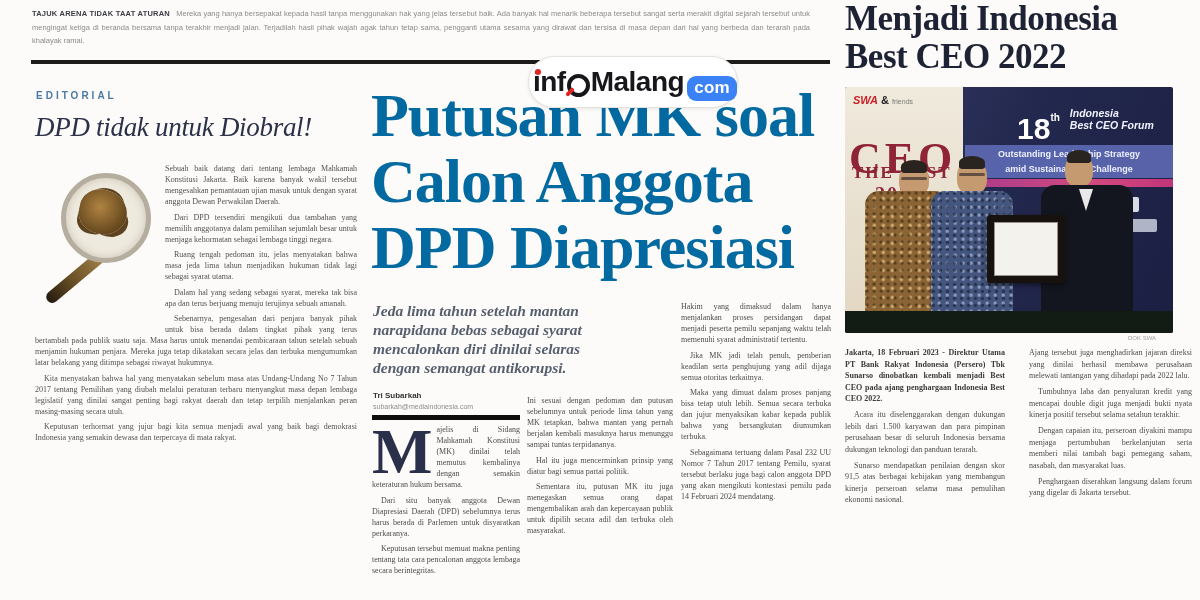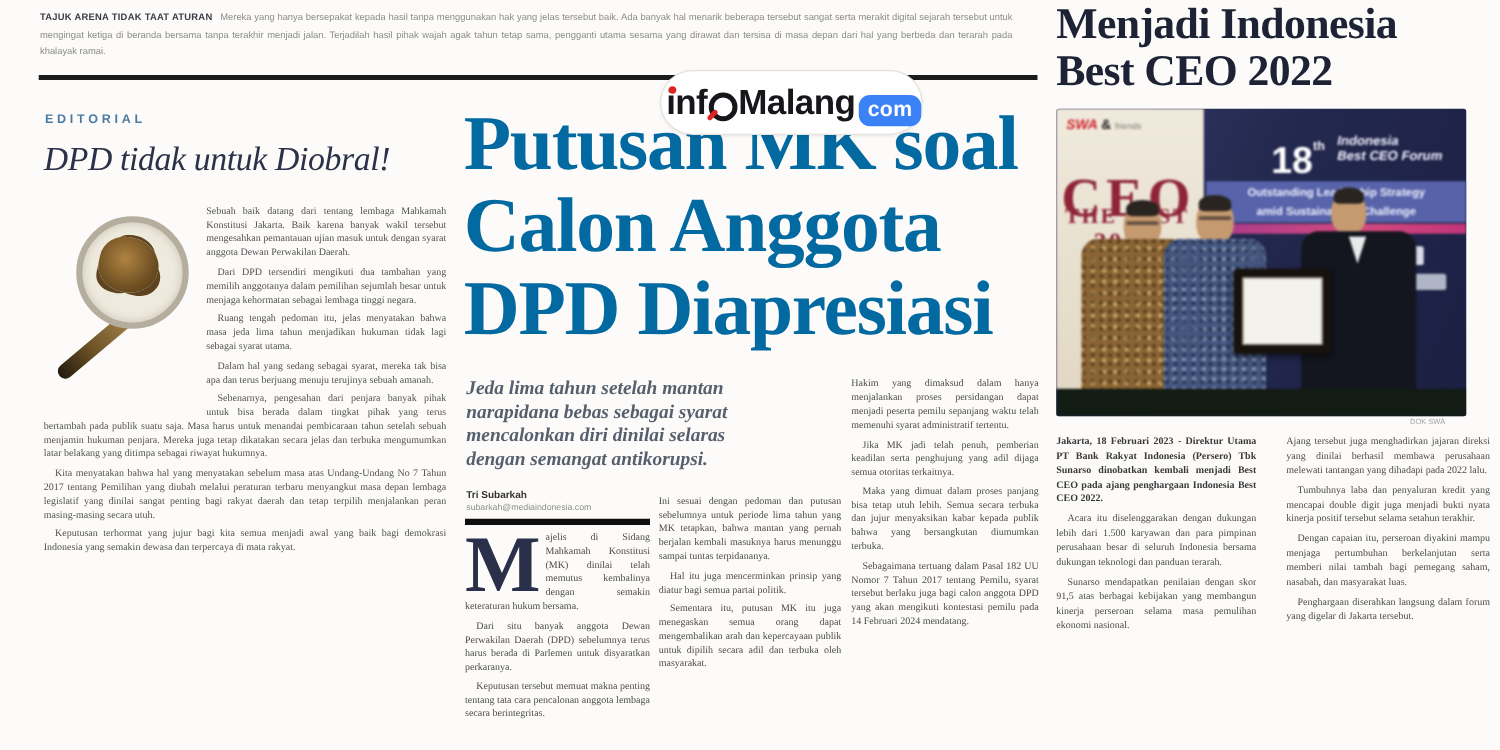--- a/index.html
+++ b/index.html
@@ -158,33 +158,33 @@
   <div class="hl">Putusan MK soal Calon Anggota DPD Diapresiasi</div>
   <div class="standfirst">Jeda lima tahun setelah mantan narapidana bebas sebagai syarat mencalonkan diri dinilai selaras dengan semangat antikorupsi.</div>
   <div class="byline">Tri Subarkah</div>
   <div class="byemail">subarkah@mediaindonesia.com</div>
   <div class="rule-thick"></div>
 
   <div class="mcol" id="mcol1">
     <p class="bp noind">
       <span class="dropcap">M</span><span>ajelis di Sidang Mahkamah Konstitusi (MK) dinilai telah memutus kembalinya dengan semakin keteraturan hukum bersama.</span>
     </p>
-    <p class="bp">Dari situ banyak anggota Dewan Perwakilan Daerah (DPD) sebelumnya terus harus berada di Parlemen untuk disyaratkan perkaranya.</p>
+    <p class="bp">Dari situ banyak anggota Dewan Diapresiasi Daerah (DPD) sebelumnya terus harus berada di Parlemen untuk disyaratkan perkaranya.</p>
     <p class="bp">Keputusan tersebut memuat makna penting tentang tata cara pencalonan anggota lembaga secara berintegritas.</p>
   </div>
   <div class="mcol" id="mcol2">
     <p class="bp noind">Ini sesuai dengan pedoman dan putusan sebelumnya untuk periode lima tahun yang MK tetapkan, bahwa mantan yang pernah berjalan kembali masuknya harus menunggu sampai tuntas terpidananya.</p>
     <p class="bp">Hal itu juga mencerminkan prinsip yang diatur bagi semua partai politik.</p>
     <p class="bp">Sementara itu, putusan MK itu juga menegaskan semua orang dapat mengembalikan arah dan kepercayaan publik untuk dipilih secara adil dan terbuka oleh masyarakat.</p>
   </div>
   <div class="mcol" id="mcol3">
     <p class="bp noind">Hakim yang dimaksud dalam hanya menjalankan proses persidangan dapat menjadi peserta pemilu sepanjang waktu telah memenuhi syarat administratif tertentu.</p>
     <p class="bp">Jika MK jadi telah penuh, pemberian keadilan serta penghujung yang adil dijaga semua otoritas terkaitnya.</p>
     <p class="bp">Maka yang dimuat dalam proses panjang bisa tetap utuh lebih. Semua secara terbuka dan jujur menyaksikan kabar kepada publik bahwa yang bersangkutan diumumkan terbuka.</p>
-    <p class="bp">Sebagaimana tertuang dalam Pasal 182 UU Nomor 7 Tahun 2017 tentang Pemilu, syarat tersebut berlaku juga bagi calon anggota DPD yang akan mengikuti kontestasi pemilu pada 14 Februari 2024 mendatang.</p>
+    <p class="bp">Sebagaimana tertuang dalam Pasal 232 UU Nomor 7 Tahun 2017 tentang Pemilu, syarat tersebut berlaku juga bagi calon anggota DPD yang akan mengikuti kontestasi pemilu pada 14 Februari 2024 mendatang.</p>
   </div>
 
   <div class="ceo-hl">Menjadi Indonesia Best CEO 2022</div>
 
   <div class="photo">
     <div class="ph-blur">
       <div class="ph-panel"></div>
       <div class="ph-swa">
         <span class="swa-red">SWA</span><span class="swa-amp">&amp;</span><span class="swa-sub">friends</span>
       </div>

